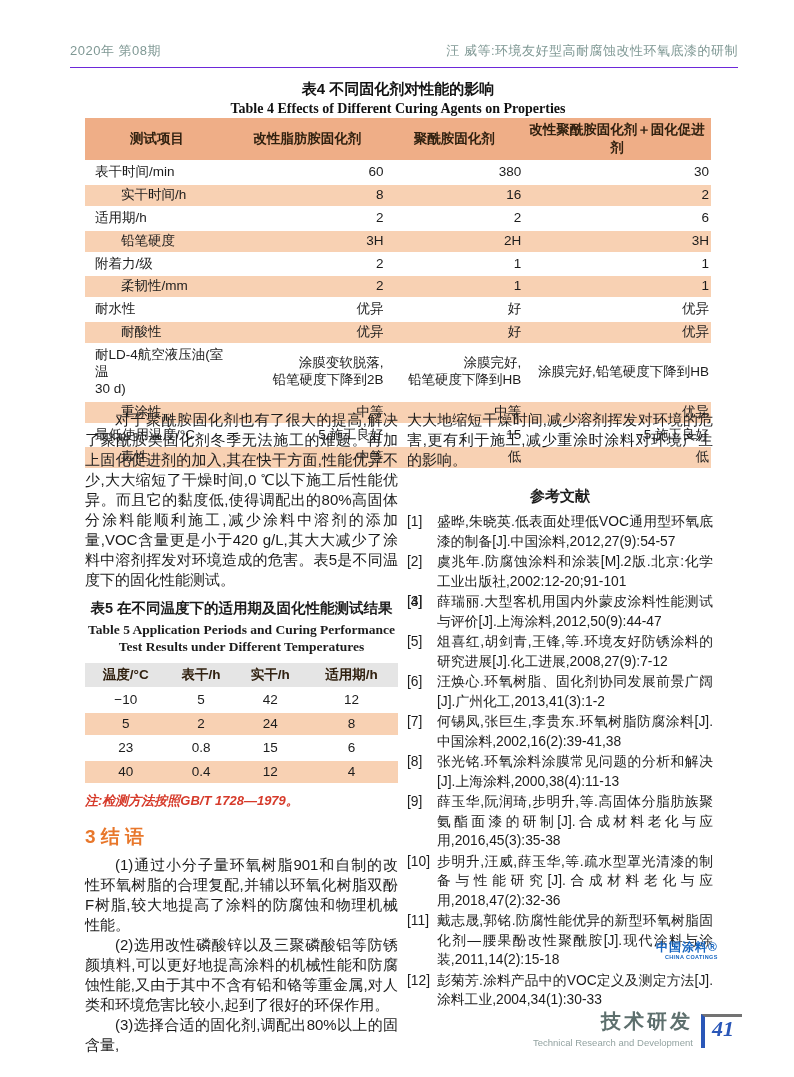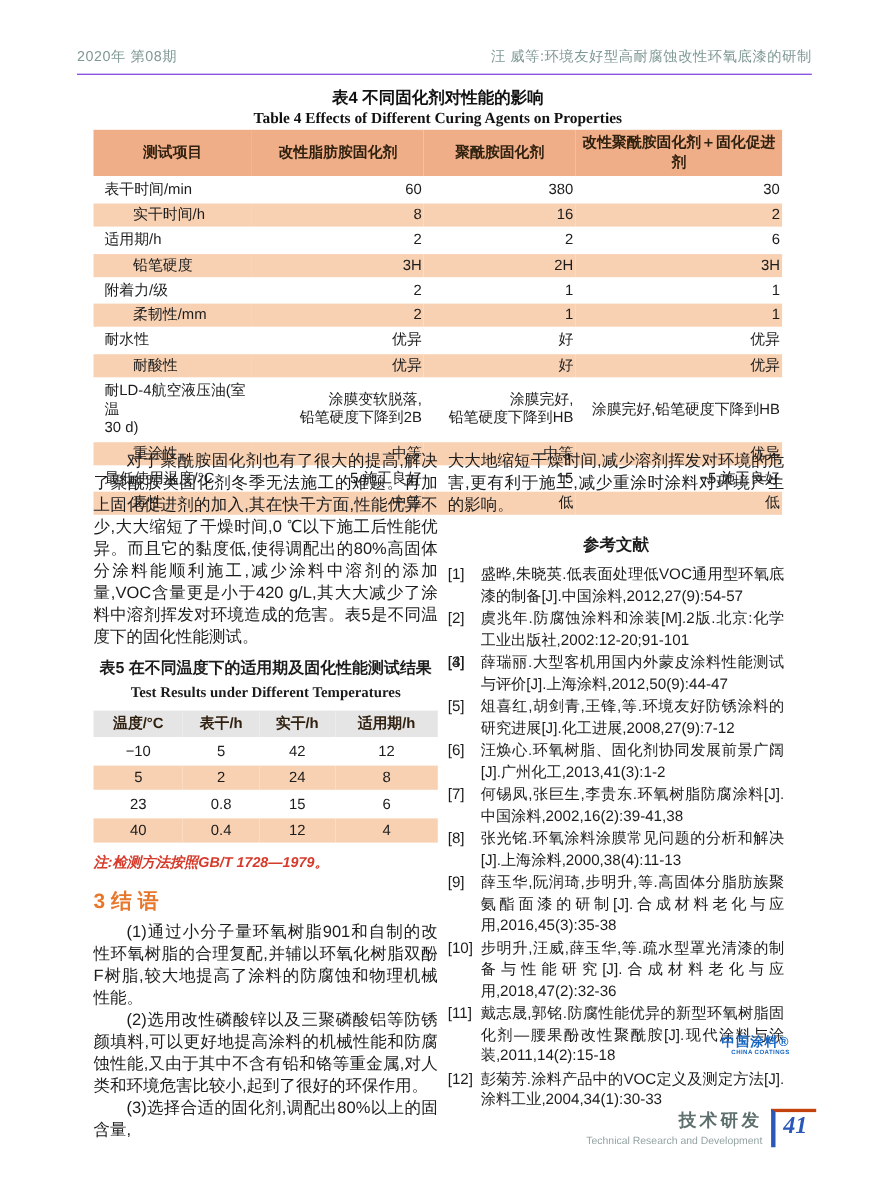--- a/index.html
+++ b/index.html
@@ -50,23 +50,23 @@
   .ref-num{position:absolute;left:0;top:0;}
 
   
   .logo{position:absolute;left:656px;top:941px;text-align:right;color:#1565c0;line-height:1;}
   .logo-zh{font-size:12px;font-weight:bold;letter-spacing:1px;}
   .logo-en{font-size:5.5px;font-weight:bold;margin-top:2px;letter-spacing:.4px;}
 
   
   .footer{position:absolute;top:1008px;right:52px;display:flex;align-items:flex-end;}
   .footer-text{text-align:right;margin-right:8px;}
-  .footer-zh{font-size:16px;font-weight:bold;color:#5d6f6d;letter-spacing:3px;}
+  .footer-zh{font-size:20px;font-weight:bold;color:#5d6f6d;letter-spacing:3px;}
   .footer-en{font-size:9.5px;color:#93a3a1;margin-top:2px;}
-  .pagenum-box{border-left:4px solid #2a57b8;border-top:3px solid #c2410c;padding:1px 8px 8px 7px;}
+  .pagenum-box{border-left:4px solid #2a57b8;border-top:3px solid #737373;padding:1px 8px 8px 7px;}
   .pagenum{font-family:"Liberation Serif",serif;font-style:italic;font-weight:bold;
            font-size:22px;color:#2a57b8;line-height:1;}
 </style>
 </head>
 <body>
 
 <div class="page">
 
   <div class="header">
     <span>2020年 第08期</span>
@@ -165,20 +165,21 @@
         </tr>
       </tbody>
   </table>
 
   <div class="col col-left">
     <p class="para">对于聚酰胺固化剂也有了很大的提高,解决了聚酰胺类固化剂冬季无法施工的难题。再加上固化促进剂的加入,其在快干方面,性能优异不少,大大缩短了干燥时间,0 ℃以下施工后性能优异。而且它的黏度低,使得调配出的80%高固体分涂料能顺利施工,减少涂料中溶剂的添加量,VOC含量更是小于420 g/L,其大大减少了涂料中溶剂挥发对环境造成的危害。表5是不同温度下的固化性能测试。</p>
 
     <div class="t5block">
       <div class="t5cap-zh">表5  在不同温度下的适用期及固化性能测试结果</div>
       <div class="t5cap-en">
+        <div>Table 5    Application Periods and Curing Performance</div>
         <div>Test Results under Different Temperatures</div>
       </div>
       <table class="t5">
         <thead>
             <tr>
               <th>温度/°C</th>
               <th>表干/h</th>
               <th>实干/h</th>
               <th>适用期/h</th>
             </tr>

